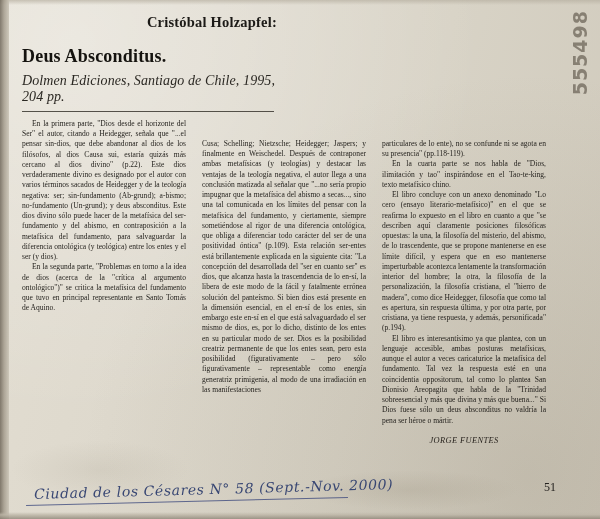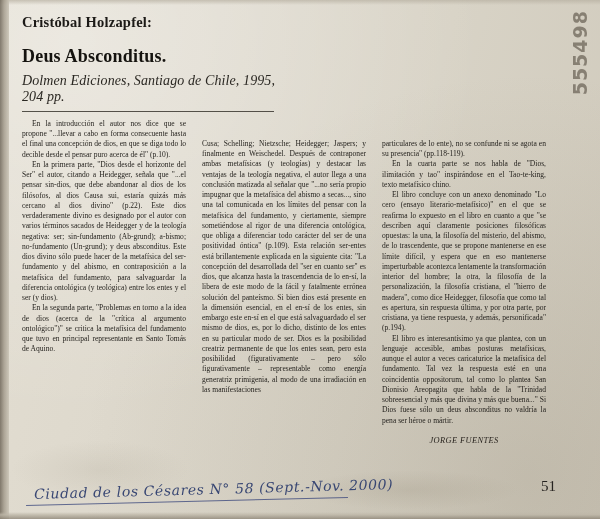--- a/index.html
+++ b/index.html
@@ -65,20 +65,21 @@
   .title-block {
     width: 255px;
     margin-bottom: 6px;
   }
   .title-line1 {
     font-size: 14.5px;
     font-weight: bold;
     color: #1c1a17;
     letter-spacing: .2px;
     line-height: 1.12;
+    text-align: right;
   }
   .title-line2 {
     font-size: 18px;
     font-weight: bold;
     color: #15130f;
     letter-spacing: .2px;
     line-height: 1.15;
     margin-top: 16px;
   }
   .imprint {
@@ -148,21 +149,21 @@
     width: 322px;
     height: 1px;
     background: #34427a;
     transform: rotate(-1.4deg);
     opacity: .75;
   }
   .folio {
     position: absolute;
     right: 44px;
     bottom: 24px;
-    font-size: 15px;
+    font-size: 12px;
     color: #262320;
   }
 
   
   .vert-number {
     position: absolute;
     right: 9px;
     top: 10px;
     font-family: "DejaVu Sans", sans-serif;
     font-size: 19px;
@@ -200,21 +201,20 @@
   <div class="content">
     <div class="title-block">
       <div class="title-line1">Cristóbal Holzapfel:</div>
       <div class="title-line2">Deus Absconditus.</div>
       <div class="imprint">Dolmen Ediciones, Santiago de Chile, 1995, 204 pp.</div>
     </div>
     <div class="rule"></div>
 
     <div class="columns">
       <div class="col col-left">
-        <p>En la introducción el autor nos dice que se propone "...llevar a cabo en forma consecuente hasta el final una concepción de dios, en que se diga todo lo decible desde el pensar puro acerca de él" (p.10).</p>
         <p>En la primera parte, "Dios desde el horizonte del Ser" el autor, citando a Heidegger, señala que "...el pensar sin-dios, que debe abandonar al dios de los filósofos, al dios Causa sui, estaría quizás más cercano al dios divino" (p.22). Este dios verdaderamente divino es designado por el autor con varios términos sacados de Heidegger y de la teología negativa: ser; sin-fundamento (Ab-grund); a-bismo; no-fundamento (Un-grund); y deus absconditus. Este dios divino sólo puede hacer de la metafísica del ser-fundamento y del abismo, en contraposición a la metafísica del fundamento, para salvaguardar la diferencia ontológica (y teológica) entre los entes y el ser (y dios).</p>
         <p>En la segunda parte, "Problemas en torno a la idea de dios (acerca de la "crítica al argumento ontológico")" se critica la metafísica del fundamento que tuvo en principal representante en Santo Tomás de Aquino.</p>
       </div>
       <div class="col col-mid">
         <p class="noindent">Cusa; Schelling; Nietzsche; Heidegger; Jaspers; y finalmente en Weischedel. Después de contraponer ambas metafísicas (y teologías) y destacar las ventajas de la teología negativa, el autor llega a una conclusión matizada al señalar que "...no sería propio impugnar que la metafísica del abismo a secas..., sino una tal comunicada en los límites del pensar con la metafísica del fundamento, y ciertamente, siempre sometiéndose al rigor de una diferencia ontológica, que obliga a diferenciar todo carácter del ser de una positividad óntica" (p.109). Esta relación ser-entes está brillantemente explicada en la siguiente cita: "La concepción del desarrollada del "ser en cuanto ser" es dios, que alcanza hasta la trascendencia de lo en-sí, la libera de este modo de la fácil y fatalmente errónea solución del panteísmo. Si bien dios está presente en la dimensión esencial, en el en-sí de los entes, sin embargo este en-sí en el que está salvaguardado el ser mismo de dios, es, por lo dicho, distinto de los entes en su particular modo de ser. Dios es la posibilidad creatriz permanente de que los entes sean, pero esta posibilidad (figurativamente – pero sólo figurativamente – representable como energía generatriz primigenia, al modo de una irradiación en las manifestaciones</p>
       </div>
       <div class="col col-right">
         <p class="noindent">particulares de lo ente), no se confunde ni se agota en su presencia" (pp.118-119).</p>
         <p>En la cuarta parte se nos habla de "Dios, ilimitación y tao" inspirándose en el Tao-te-king, texto metafísico chino.</p>
         <p>El libro concluye con un anexo denominado "Lo cero (ensayo literario-metafísico)" en el que se reafirma lo expuesto en el libro en cuanto a que "se describen aquí claramente posiciones filosóficas opuestas: la una, la filosofía del misterio, del abismo, de lo trascendente, que se propone mantenerse en ese límite difícil, y espera que en eso mantenerse imperturbable acontezca lentamente la transformación interior del hombre; la otra, la filosofía de la personalización, la filosofía cristiana, el "hierro de madera", como dice Heidegger, filosofía que como tal es apertura, sin respuesta última, y por otra parte, por cristiana, ya tiene respuesta, y además, personificada" (p.194).</p>

